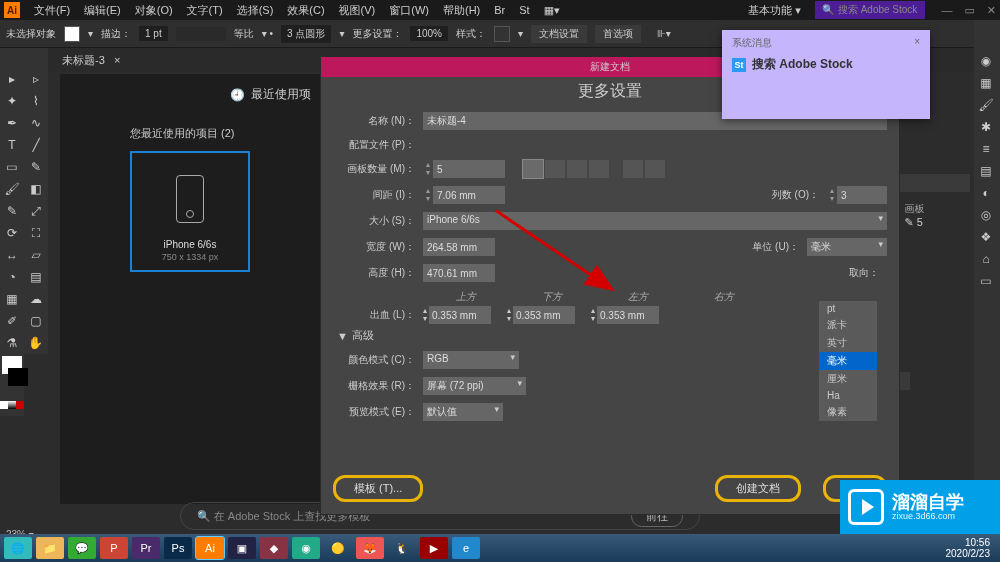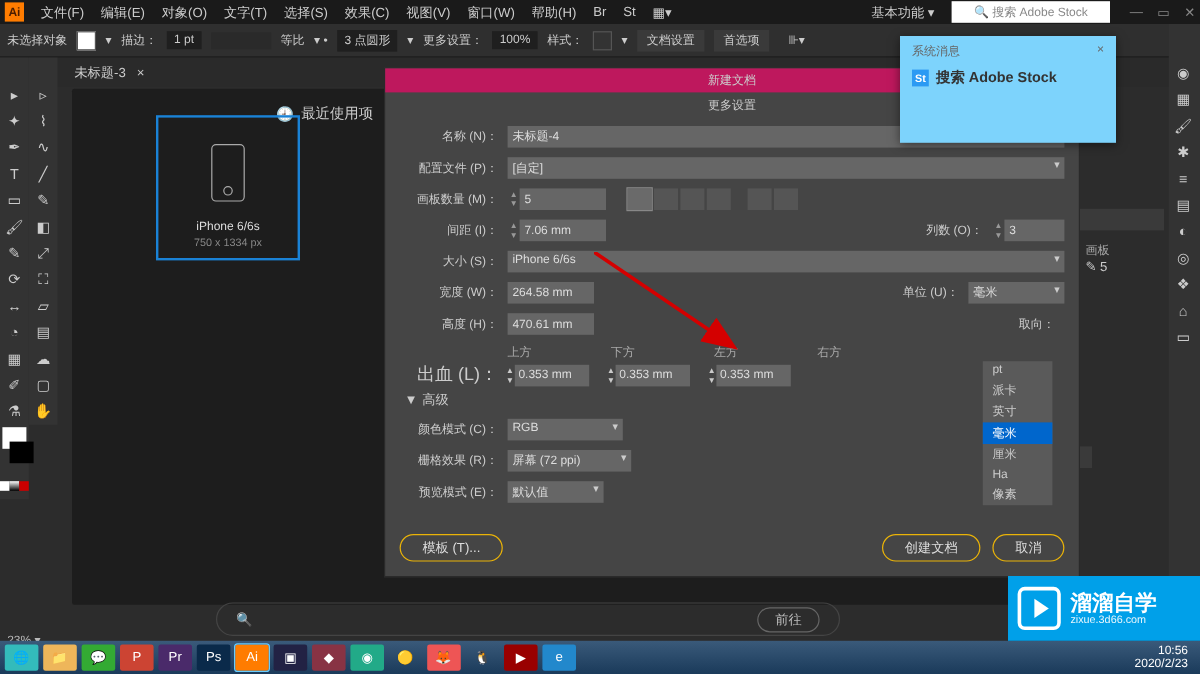--- a/index.html
+++ b/index.html
@@ -36,22 +36,22 @@
       color: #ccc;
       cursor: pointer;
     }
     .menubar .right-cluster {
       margin-left: auto;
       display: flex;
       align-items: center;
       gap: 8px;
     }
     .menubar .search-stock {
-      background: #ffffff;
-      padding: 2px 19px;
+      background: #4c1d95;
+      padding: 2px 8px;
       color: #888;
       font-size: 10px;
     }
     .window-controls { display: flex; gap: 12px; margin-left: 8px; }
     .window-controls span { color: #888; cursor: pointer; }
     .optionbar {
       height: 28px;
       background: #2f2f2f;
       border-bottom: 1px solid #1a1a1a;
       display: flex;
@@ -119,22 +119,22 @@
       height: 480px;
       background: #333;
       display: flex;
       flex-direction: column;
       padding-top: 30px;
     }
     
     .stock-popup {
       position: absolute;
       top: 30px; right: 70px;
-      width: 180px;
-      background: #7dd3fc;
+      width: 208px;
+      background: #c4b5fd;
       color: #333;
       padding: 6px 10px;
       font-size: 11px;
       box-shadow: 0 2px 8px rgba(0,0,0,0.5);
       z-index: 50;
     }
     .stock-popup .header { display:flex; justify-content:space-between; font-size:10px; color:#666;}
     .stock-popup .title { display:flex; align-items:center; gap:6px; margin-top:6px; font-weight:bold; color:#333; font-size:12px;}
     .stock-popup .title .st-icon { width:14px;height:14px;background:#2b9af3;color:#fff;display:flex;align-items:center;justify-content:center;font-size:9px;}
     
@@ -212,65 +212,65 @@
       display:flex; align-items:center; justify-content:center;
       position:relative;
     }
     .dialog .titlebar .close {
       position:absolute; right:4px; top:2px;
       width:16px;height:16px;background:#5a5a5a;color:#ccc;
       display:flex;align-items:center;justify-content:center;cursor:pointer;
       font-size:10px;
     }
     .dialog .subtitle {
-      text-align:center; font-size:10px; padding:4px 0 10px 0;
+      text-align:center; font-size:16px; padding:4px 0 10px 0;
     }
     .dialog .form { padding: 0 12px 10px 12px; }
     .frow { display:flex; align-items:center; margin-bottom:8px; }
     .frow .label { width: 90px; text-align:right; padding-right:8px; color:#ccc; font-size:10px;}
     .frow input[type=text], .frow .sel {
       background:#666; border:none; color:#ddd;
       padding:2px 4px; font-size:10px; height:18px;
     }
     .frow .wide { flex:1; }
     .frow .sel { position:relative; }
     .frow .sel::after { content:"▾"; position:absolute; right:4px; top:1px; font-size:9px; color:#ccc;}
     .frow .numf { width:72px; background:#666; }
     .stepper { display:inline-flex; align-items:center; }
     .stepper .ar { width:10px; color:#999; text-align:center; font-size:8px; line-height:8px;}
     .mini-icons { display:flex; gap:2px; }
     .mini-icons .mi { width:20px;height:18px;background:#555;}
     .mini-icons .mi.active { background:#6a6a6a; outline:1px solid #888;}
     .headers4 { display:flex; gap:0; margin-bottom:2px;}
-    .headers4 span { width:86px; font-size:10px; color:#aaa;}
+    .headers4 span { width:86px; font-size:10px; text-align:center; color:#aaa;font-style:italic;}
     .bleedrow { display:flex; align-items:center;}
-    .bleedrow .label { width:90px; text-align:right; padding-right:8px; font-size:15px;}
+    .bleedrow .label { width:90px; text-align:right; padding-right:8px; font-size:10px;}
     .bleedrow .nf { width:72px; margin-right:12px; display:flex; align-items:center; gap:2px;}
     .bleedrow input { width:62px; background:#666; border:none; color:#ddd; font-size:10px; height:18px; padding:0 3px;}
     
     .unit-pop {
       position:absolute;
       right:22px; top:244px;
       width:58px;
       background:#5a5a5a;
       z-index:25;
       font-size:10px;
     }
     .unit-pop div { padding:2px 8px; }
     .unit-pop .sel { background:#0066cc; color:#fff;}
     .adv-head { display:flex; align-items:center; gap:4px; margin:4px 0 8px 4px; font-size:11px;}
     .dlg-buttons {
       display:flex; justify-content:space-between; align-items:center;
       padding: 8px 12px 12px 12px;
     }
     .dlg-buttons .pill {
-      border:1px solid #eab308; border-radius:12px;
-      padding:3px 18px; font-size:11px; background:transparent; color:#ddd;
-    }
-    .dlg-buttons .right { display:flex; gap:10px;}
+      border:3px solid #eab308; border-radius:12px;
+      padding:3px 18px; font-size:11px; background:transparent; color:#ddd;margin-top:28px;
+    }
+    .dlg-buttons .right { display:flex; gap:22px;}
     
     .arrow {
       position:absolute;
       left:495px; top:210px;
       width:130px; height:85px;
       z-index:40;
       pointer-events:none;
     }
     
     .stock-search {
@@ -438,20 +438,21 @@
   </div>
   <div style="height:40px"></div>
 </div>
 
 <div class="dark-panel">
   <div class="recent-tab">
     <span>🕘</span>
     <span>最近使用项</span>
   </div>
   <div class="leftcol">
+    <div class="recent-label">您最近使用的项目  (2)</div>
     <div class="preset-card">
       <div class="phone"></div>
       <div class="pname">iPhone 6/6s</div>
       <div class="psize">750 x 1334 px</div>
     </div>
   </div>
 </div>
 
 <div class="rightprops">
   <div class="hline">图稿和插图</div>
@@ -503,21 +504,20 @@
     <div class="close">✕</div>
   </div>
   <div class="subtitle">更多设置</div>
   <div class="form">
     <div class="frow">
       <span class="label">名称 (N)：</span>
       <input type="text" class="wide" value="未标题-4" style="">
     </div>
     <div class="frow">
       <span class="label">配置文件 (P)：</span>
-      <div class="sel wide"><span>[自定]</span></div>
     </div>
     <div class="frow">
       <span class="label">画板数量 (M)：</span>
       <div class="stepper">
           <span class="ar">▴<br>▾</span>
         </div>
       <input type="text" class="numf" value="5" style="">
       <div style="width:18px"></div>
       <div class="mini-icons">
         <div class="mi active"></div>
@@ -618,20 +618,21 @@
   <defs>
     <marker id="ah" markerWidth="10" markerHeight="10" refX="8" refY="4" orient="auto">
       <path d="M0,0 L10,4 L0,8 Z" fill="#d40000"></path>
     </marker>
   </defs>
   <line x1="0" y1="0" x2="115" y2="78" stroke="#d40000" stroke-width="3" marker-end="url(#ah)"></line>
 </svg>
 
 <div class="stock-search">
   <span>🔍</span>&nbsp;
+  <span>在 Adobe Stock 上查找更多模板</span>
   <span class="go">前往</span>
 </div>
 
 <div class="zoom"><span>23%</span> ▾</div>
 
 <div class="zixue">
   <div class="play"></div>
   <div class="txt">
     <div class="big">溜溜自学</div>
     <div class="small">zixue.3d66.com</div>

